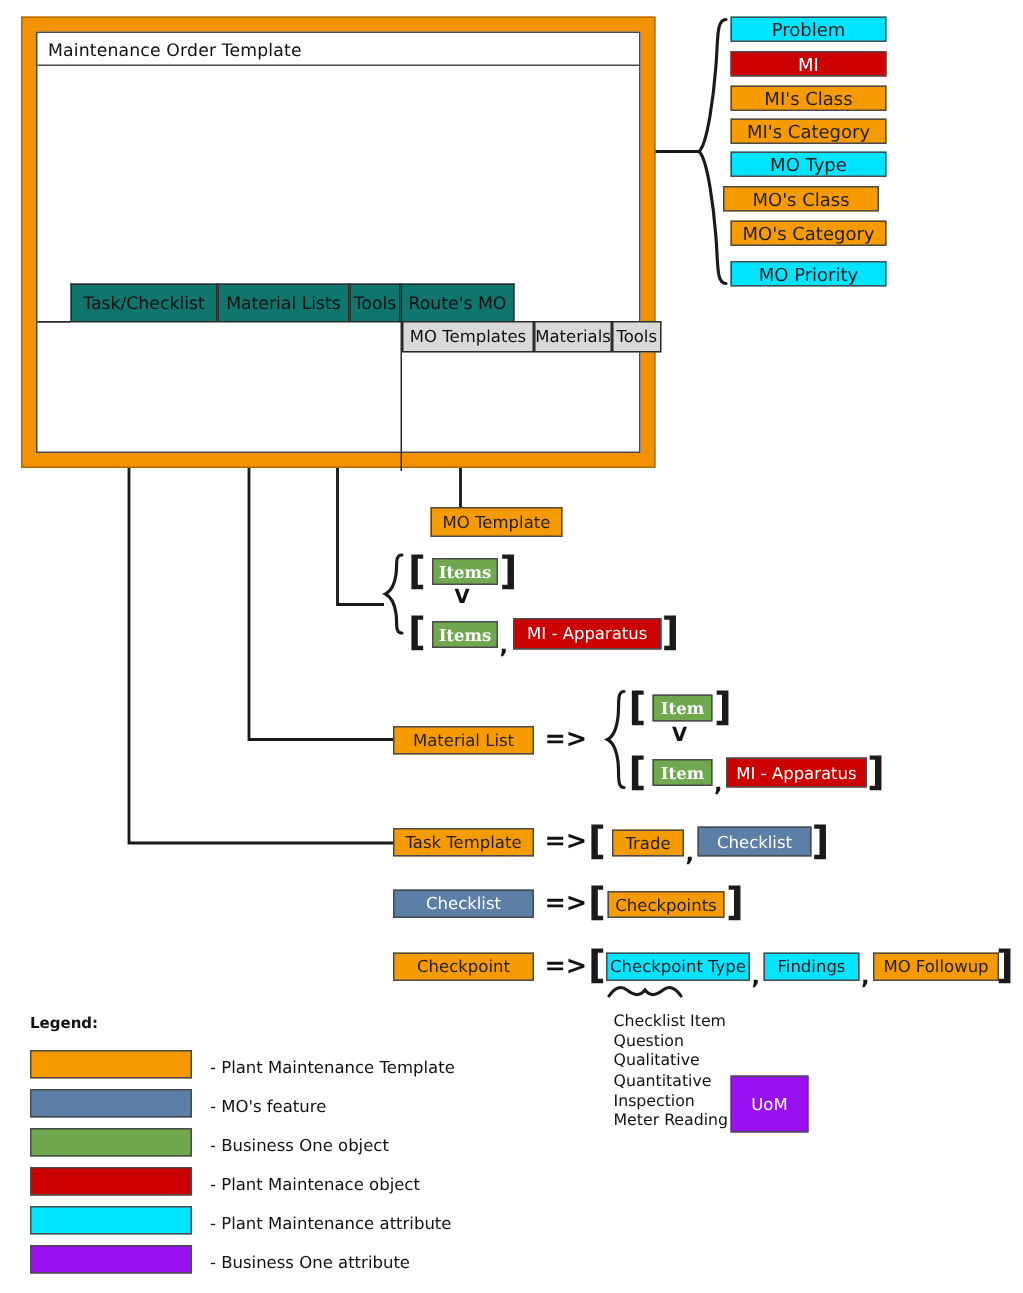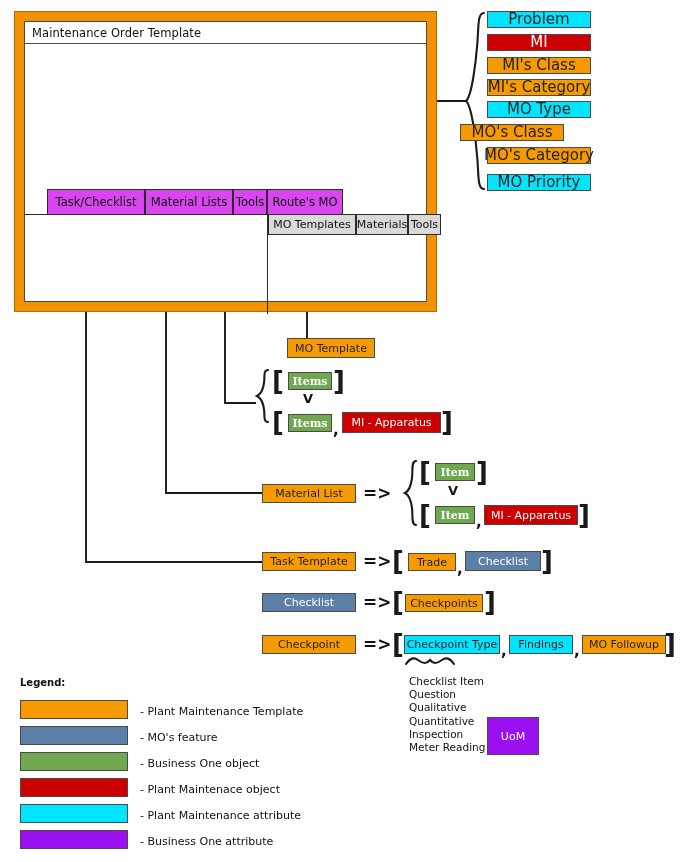--- a/index.html
+++ b/index.html
@@ -23,21 +23,21 @@
     position:absolute;left:0;top:0;right:0;height:22px;
     border-bottom:1px solid #4a4a4a;box-sizing:border-box;
     display:flex;align-items:center;padding-left:7px;
     font-size:11.5px;color:#111;letter-spacing:.1px;
   }
 
   
   #tab-strip{position:absolute;left:0;top:167px;right:0;height:25px;}
   .tab{
     position:absolute;top:0;height:25px;box-sizing:border-box;
-    background:#d946ef;border:1px solid #2b2b2b;border-bottom:none;
+    background:#0f766e;border:1px solid #2b2b2b;border-bottom:none;
     display:flex;align-items:center;justify-content:center;
     font-size:11.5px;color:#111;white-space:nowrap;
   }
   #tab-rule{position:absolute;left:0;top:192px;right:0;height:1px;background:#2b2b2b;}
   #tab-rule-left{position:absolute;left:0;top:192px;width:22px;height:1px;background:#2b2b2b;}
 
   .subtab{
     position:absolute;height:21px;box-sizing:border-box;
     background:#d9d9d9;border:1px solid #2b2b2b;
     display:flex;align-items:center;justify-content:center;
@@ -45,21 +45,21 @@
   }
   #routes-panel{
     position:absolute;left:242px;top:192px;width:172px;height:100px;
     border-left:1px solid #2b2b2b;box-sizing:border-box;background:transparent;
   }
 
   
   .node{
     position:absolute;box-sizing:border-box;
     display:flex;align-items:center;justify-content:center;
-    font-size:15px;white-space:nowrap;border:1px solid #4a4a4a;
+    font-size:12px;white-space:nowrap;border:1px solid #4a4a4a;
     line-height:1;
   }
   .c-orange{background:#F59B00;color:#231f20;}
   .c-red{background:#CC0000;color:#ffffff;text-align:center;}
   .c-cyan{background:#00E5FF;color:#231f20;}
   .c-green{background:#6FA84F;color:#ffffff;font-family:"DejaVu Serif","Liberation Serif",serif;font-weight:bold;}
   .c-blue{background:#5B7FA6;color:#ffffff;}
   .c-purple{background:#9B10F0;color:#ffffff;}
 
   
@@ -167,21 +167,21 @@
   </div>
 <div class="node c-orange" style="left:487px;top:57px;width:104px;height:17px;">
     <span>MI's Class</span>
   </div>
 <div class="node c-orange" style="left:487px;top:79px;width:104px;height:17px;">
     <span>MI's Category</span>
   </div>
 <div class="node c-cyan" style="left:487px;top:101px;width:104px;height:17px;">
     <span>MO Type</span>
   </div>
-<div class="node c-orange" style="left:460px;top:124px;width:104px;height:17px;">
+<div class="node c-orange" style="left:482px;top:124px;width:104px;height:17px;">
     <span>MO's Class</span>
   </div>
 <div class="node c-orange" style="left:487px;top:147px;width:104px;height:17px;">
     <span>MO's Category</span>
   </div>
 <div class="node c-cyan" style="left:487px;top:174px;width:104px;height:17px;">
     <span>MO Priority</span>
   </div>
 
 <div class="node c-orange" style="left:287px;top:338px;width:88px;height:20px;font-size:11px;">

